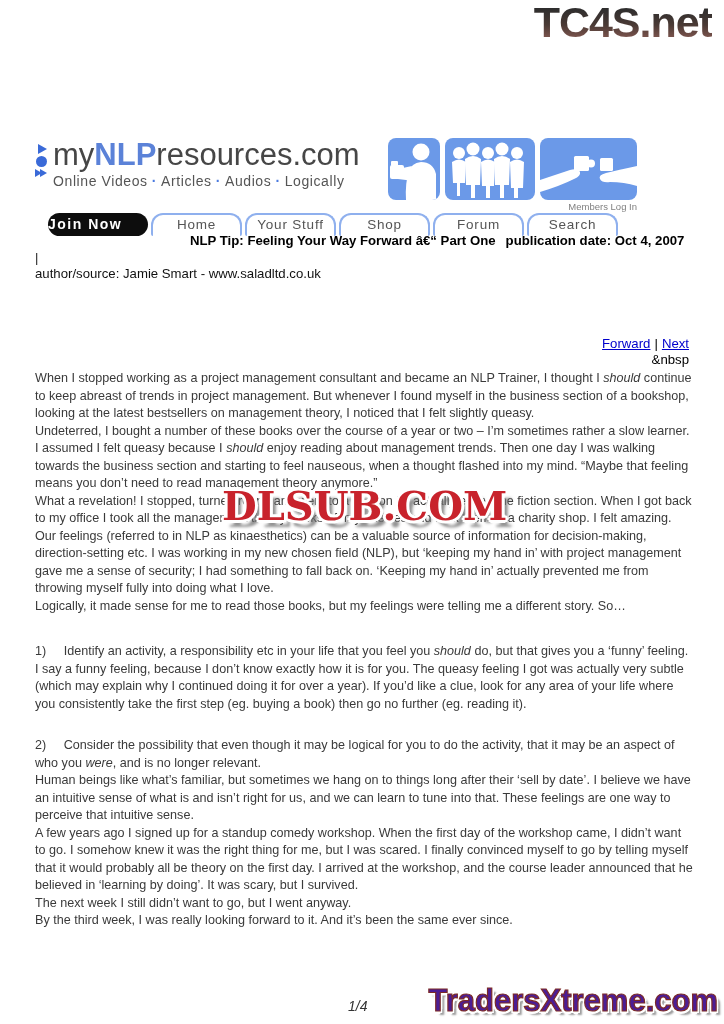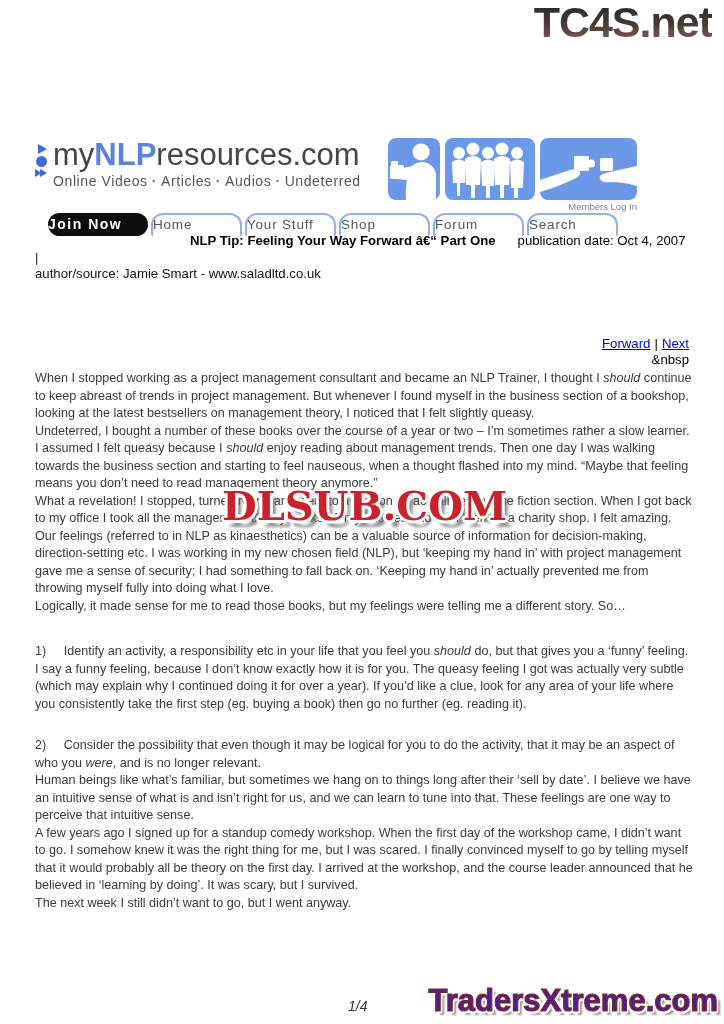--- a/index.html
+++ b/index.html
@@ -31,27 +31,27 @@
   .thumb svg{display:block;}
   .members{position:absolute;top:201px;right:87px;font-size:9.5px;color:#808080;}
   
   .navrow{position:absolute;left:48px;top:213px;display:flex;gap:3px;height:23px;}
   .join{
     background:#0d0d0d;color:#fff;border-radius:12px;width:100px;
     font-weight:bold;font-size:14px;line-height:23px;letter-spacing:1.5px;box-sizing:border-box;
   }
   .tab{
     width:91px;box-sizing:border-box;border:2px solid #8fb0ee;border-bottom:none;
-    border-radius:12px 12px 2px 2px;font-size:13.5px;color:#555;
+    border-radius:12px 12px 2px 2px;text-align:center;font-size:13.5px;color:#555;
     line-height:20px;letter-spacing:0.8px;background:#fff;
   }
   
   .title-line{position:absolute;left:190px;top:233px;font-size:13.2px;color:#000;white-space:nowrap;}
   .title-line .ttl{font-weight:bold;}
-  .title-line .pub{margin-left:22px;font-weight:normal;}
+  .title-line .pub{margin-left:10px;font-weight:bold;}
   .stray-pipe{position:absolute;left:35px;top:250px;font-size:13px;color:#222;}
   .author{position:absolute;left:35px;top:266px;font-size:13.2px;color:#111;}
   
   .pnlinks{position:absolute;right:35px;top:336px;font-size:13.2px;color:#000;}
   .pnlinks a{color:#0000cc;text-decoration:underline;cursor:pointer;}
   .pnlinks .psep{padding:0 4px;}
   .nbsp{position:absolute;right:35px;top:352px;font-size:13.2px;color:#000;}
   
   .content{position:absolute;left:35px;top:370px;width:658px;font-size:12.6px;line-height:17.5px;color:#3a3a3a;}
   .para{margin:0;}
@@ -88,21 +88,21 @@
   <div class="licon">
     <div class="l-tri"></div>
     <div class="l-dot"></div>
     <div class="l-ff">
         <span class="ff-t"></span>
         <span class="ff-t"></span>
       </div>
   </div>
   <div>
     <div class="logo-text"><span>my</span><span class="nlp">NLP</span><span>resources.com</span></div>
-    <div class="tagline"><span>Online Videos</span><span class="sep">·</span><span>Articles</span><span class="sep">·</span><span>Audios</span><span class="sep">·</span><span>Undeterred</span></div>
+    <div class="tagline"><span>Online Videos</span><span class="sep">·</span><span>Articles</span><span class="sep">·</span><span>Audios</span><span class="sep">·</span><span>Logically</span></div>
   </div>
 </div>
 
 <div class="thumbs">
   <div class="thumb" style="width:52px">
     <svg viewBox="0 0 52 62" width="52" height="62">
       <circle cx="33" cy="14" r="8.5" fill="#fff"></circle>
       <path d="M21 34 Q23 25 33 24 Q45 24 48 36 L48 62 L18 62 Q17 44 21 34 Z" fill="#fff"></path>
       <path d="M24 28 L10 31 L10 41 L26 43 Q20 36 24 28 Z" fill="#fff"></path>
       <rect x="2" y="27" width="14" height="14" rx="2" fill="#fff"></rect>
@@ -161,18 +161,19 @@
     <div class="para"><span>Undeterred, I bought a number of these books over the course of a year or two – I’m sometimes rather a slow learner. I assumed I felt queasy because I </span><span class="it">should</span><span> enjoy reading about management trends. Then one day I was walking towards the business section and starting to feel nauseous, when a thought flashed into my mind. “Maybe that feeling means you don’t need to read management theory anymore.”</span></div>
     <div class="para"><span>What a revelation! I stopped, turned round and went to a section I’d actually enjoy: the fiction section. When I got back to my office I took all the management theory books off my shelves and took them to a charity shop. I felt amazing.</span></div>
     <div class="para"><span>Our feelings (referred to in NLP as kinaesthetics) can be a valuable source of information for decision-making, direction-setting etc. I was working in my new chosen field (NLP), but ‘keeping my hand in’ with project management gave me a sense of security; I had something to fall back on. ‘Keeping my hand in’ actually prevented me from throwing myself fully into doing what I love.</span></div>
     <div class="para"><span>Logically, it made sense for me to read those books, but my feelings were telling me a different story. So…</span></div>
     <div class="para gap1"><span>1)&nbsp;&nbsp;&nbsp;&nbsp; Identify an activity, a responsibility etc in your life that you feel you </span><span class="it">should</span><span> do, but that gives you a ‘funny’ feeling.</span></div>
     <div class="para"><span>I say a funny feeling, because I don’t know exactly how it is for you. The queasy feeling I got was actually very subtle (which may explain why I continued doing it for over a year). If you’d like a clue, look for any area of your life where you consistently take the first step (eg. buying a book) then go no further (eg. reading it).</span></div>
     <div class="para gap2"><span>2)&nbsp;&nbsp;&nbsp;&nbsp; Consider the possibility that even though it may be logical for you to do the activity, that it may be an aspect of who you </span><span class="it">were</span><span>, and is no longer relevant.</span></div>
     <div class="para"><span>Human beings like what’s familiar, but sometimes we hang on to things long after their ‘sell by date’. I believe we have an intuitive sense of what is and isn’t right for us, and we can learn to tune into that. These feelings are one way to perceive that intuitive sense.</span></div>
     <div class="para"><span>A few years ago I signed up for a standup comedy workshop. When the first day of the workshop came, I didn’t want to go. I somehow knew it was the right thing for me, but I was scared. I finally convinced myself to go by telling myself that it would probably all be theory on the first day. I arrived at the workshop, and the course leader announced that he believed in ‘learning by doing’. It was scary, but I survived.</span></div>
     <div class="para"><span>The next week I still didn’t want to go, but I went anyway.</span></div>
+    <div class="para"><span>By the third week, I was really looking forward to it. And it’s been the same ever since.</span></div>
   </div>
 
 <div class="dlsub">DLSUB.COM</div>
 
 <div class="pageno">1/4</div>
 <div class="tx">TradersXtreme.com</div>
 
 </body></html>

